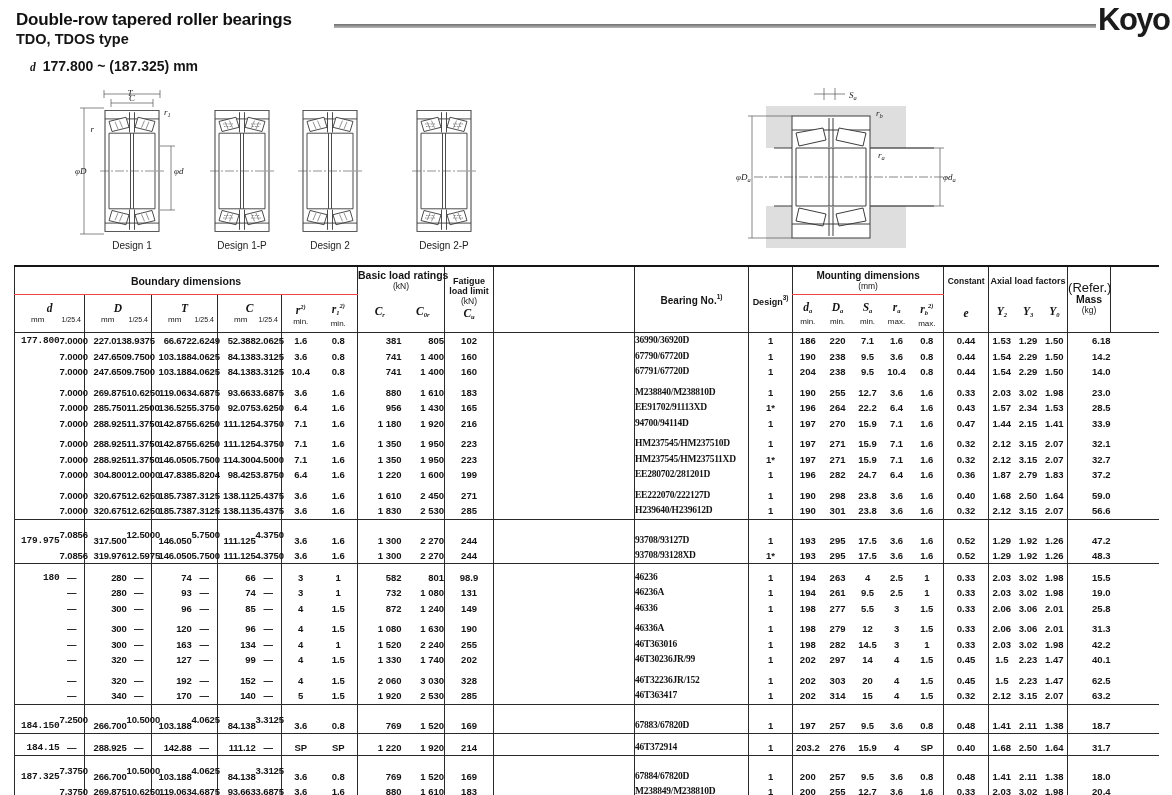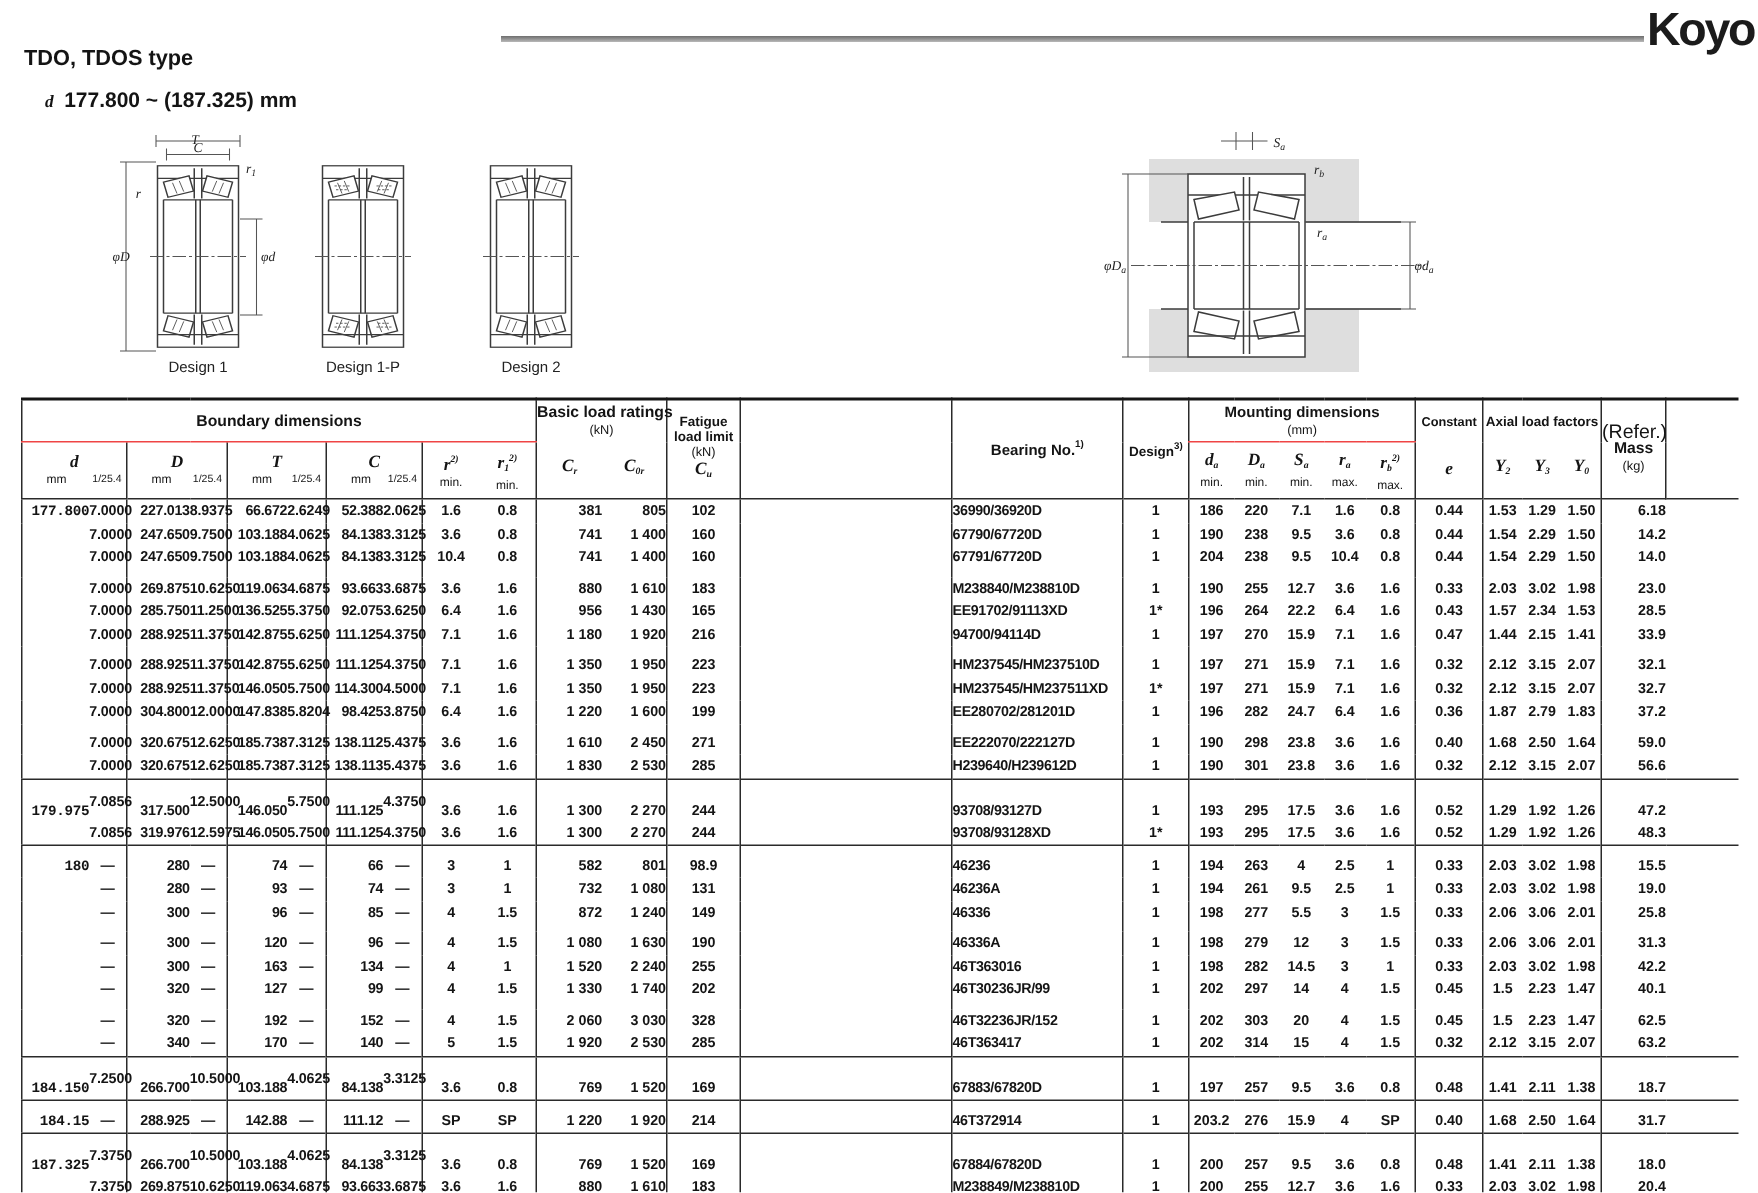--- a/index.html
+++ b/index.html
@@ -51,30 +51,31 @@
   .minlb{font-size:8px;font-weight:400;line-height:10px;}
   
   .spec tbody td{font-size:9.5px;font-weight:700;height:15.5px;line-height:15px;color:#141414;}
   .mmv{text-align:right;padding-right:2px;letter-spacing:-0.2px;}
   .dmm{font-size:10.5px;letter-spacing:-0.2px;font-family:Liberation Mono, monospace;}
   .inv{text-align:left;padding-left:2px;font-size:6.8px;line-height:9px;vertical-align:top;padding-top:2px;letter-spacing:-0.1px;}
   .dashv{text-align:center;font-size:9.5px;}
   .ctr{text-align:center;}
   .numv{text-align:right;padding-right:6px;}
   .massv{padding-right:4px;}
-  .brgv{text-align:left;padding-left:3px;letter-spacing:-0.25px;}
+  .brgv{text-align:left;padding-left:3px;letter-spacing:-0.25px;font-family:Liberation Serif, serif;}
   tr.gs td{border-top:1px solid #2a2a2a;height:21px;vertical-align:bottom;}
   tr.gs td.inv{vertical-align:top;padding-top:7px;}
   tr.gaprow td{height:5px;line-height:5px;font-size:1px;}
 </style>
 </head>
 <body>
 
 <div class="page">
 
+  <div class="title">Double-row tapered roller bearings</div>
   <div class="rule"></div>
   <div class="logo">Koyo</div>
   <div class="subtitle">TDO, TDOS type</div>
   <div class="range">
     <span class="sym">d</span><span>177.800 ~ (187.325) mm</span>
   </div>
 
   <svg width="0" height="0" style="position:absolute" aria-hidden="true">
     <defs>
       <g id="brg">
@@ -118,27 +119,34 @@
     </div>
 
     <div class="fig" style="left:210px;top:4px;">
       <svg width="64" height="152" viewBox="0 0 64 152">
         <use href="#brg" transform="translate(4,20) scale(1,0.84)"></use>
         <use href="#pdots" transform="translate(4,20) scale(1,0.84)"></use>
       </svg>
       <div class="figlabel">Design 1-P</div>
     </div>
 
-    <div class="fig" style="left:322px;top:4px;text-align:center;">
+    <div class="fig" style="left:298px;top:4px;text-align:center;">
       <svg width="64" height="152" viewBox="0 0 64 152">
         <use href="#brg" transform="translate(4,20) scale(1,0.84)"></use>
       </svg>
       <div class="figlabel">Design 2</div>
     </div>
 
+    <div class="fig" style="left:412px;top:4px;">
+      <svg width="64" height="152" viewBox="0 0 64 152">
+        <use href="#brg" transform="translate(4,20) scale(1,0.84)"></use>
+        <use href="#pdots" transform="translate(4,20) scale(1,0.84)"></use>
+      </svg>
+      <div class="figlabel">Design 2-P</div>
+    </div>
 
     <div class="fig" style="left:736px;top:0;">
       <svg width="232" height="176" viewBox="0 0 232 176">
         <rect class="gray" x="30" y="22" width="140" height="42"></rect>
         <rect class="gray" x="30" y="122" width="140" height="42"></rect>
         <path class="dim" d="M88,4 V16 M99,4 V16 M78,10 H109"></path>
         <rect class="lnw" x="56" y="32" width="78" height="122"></rect>
         <path class="ln" d="M56,46 H134"></path>
         <path class="lnw" d="M60,49 L87,44 L90,56 L63,62 Z"></path>
         <path class="lnw" d="M130,49 L103,44 L100,56 L127,62 Z"></path>

